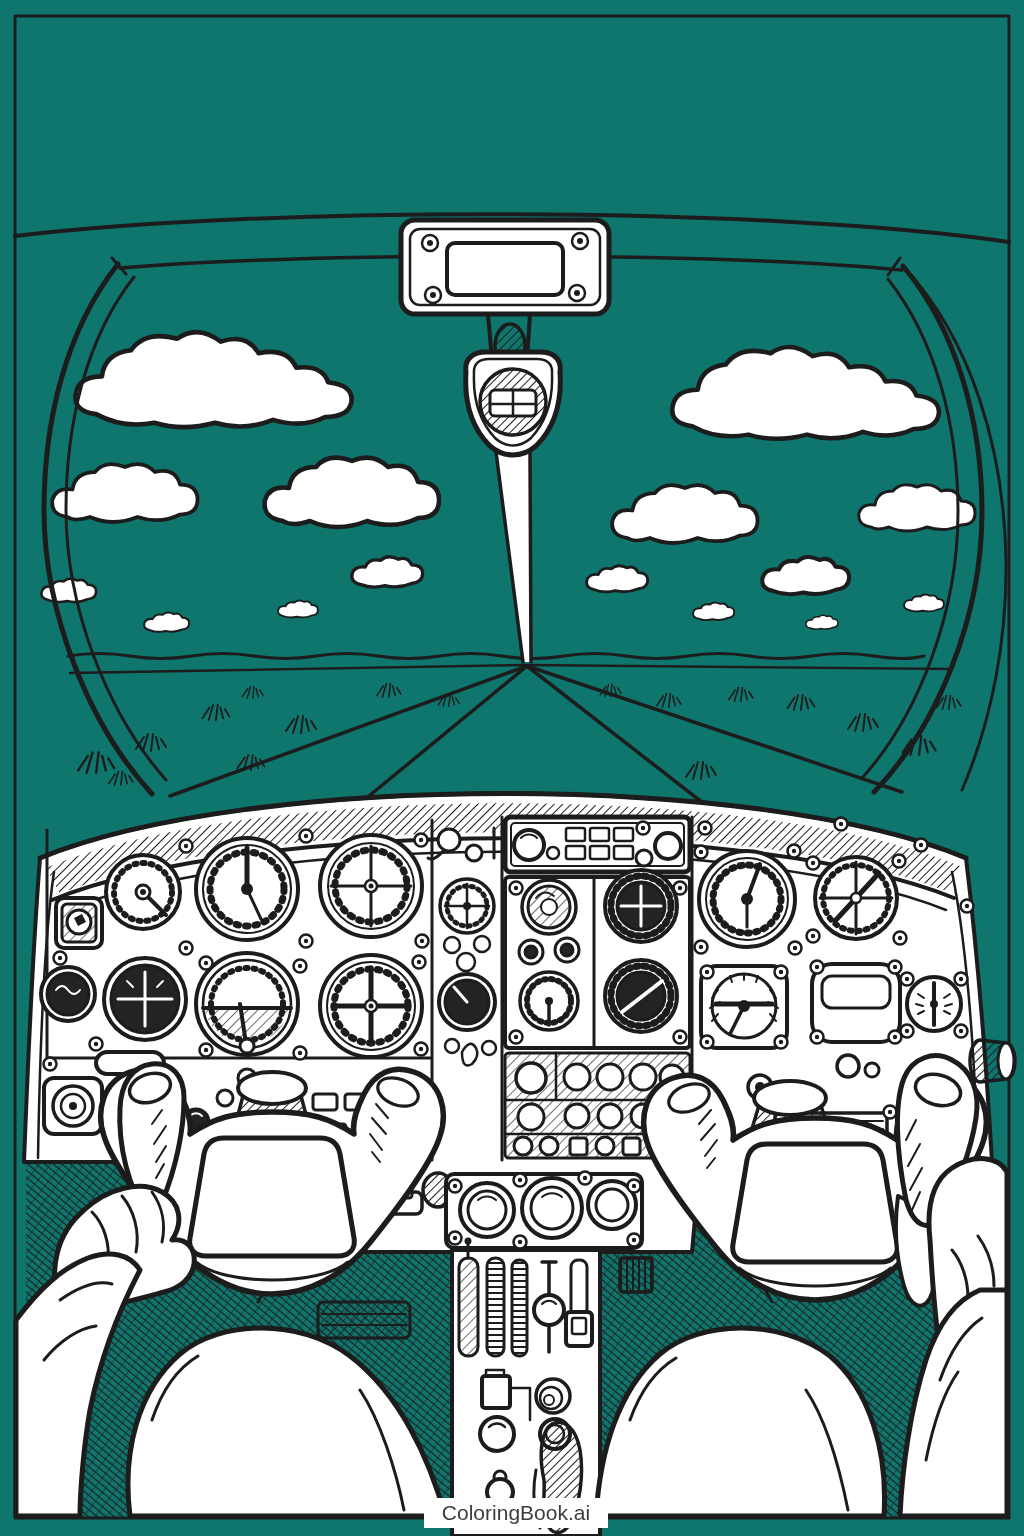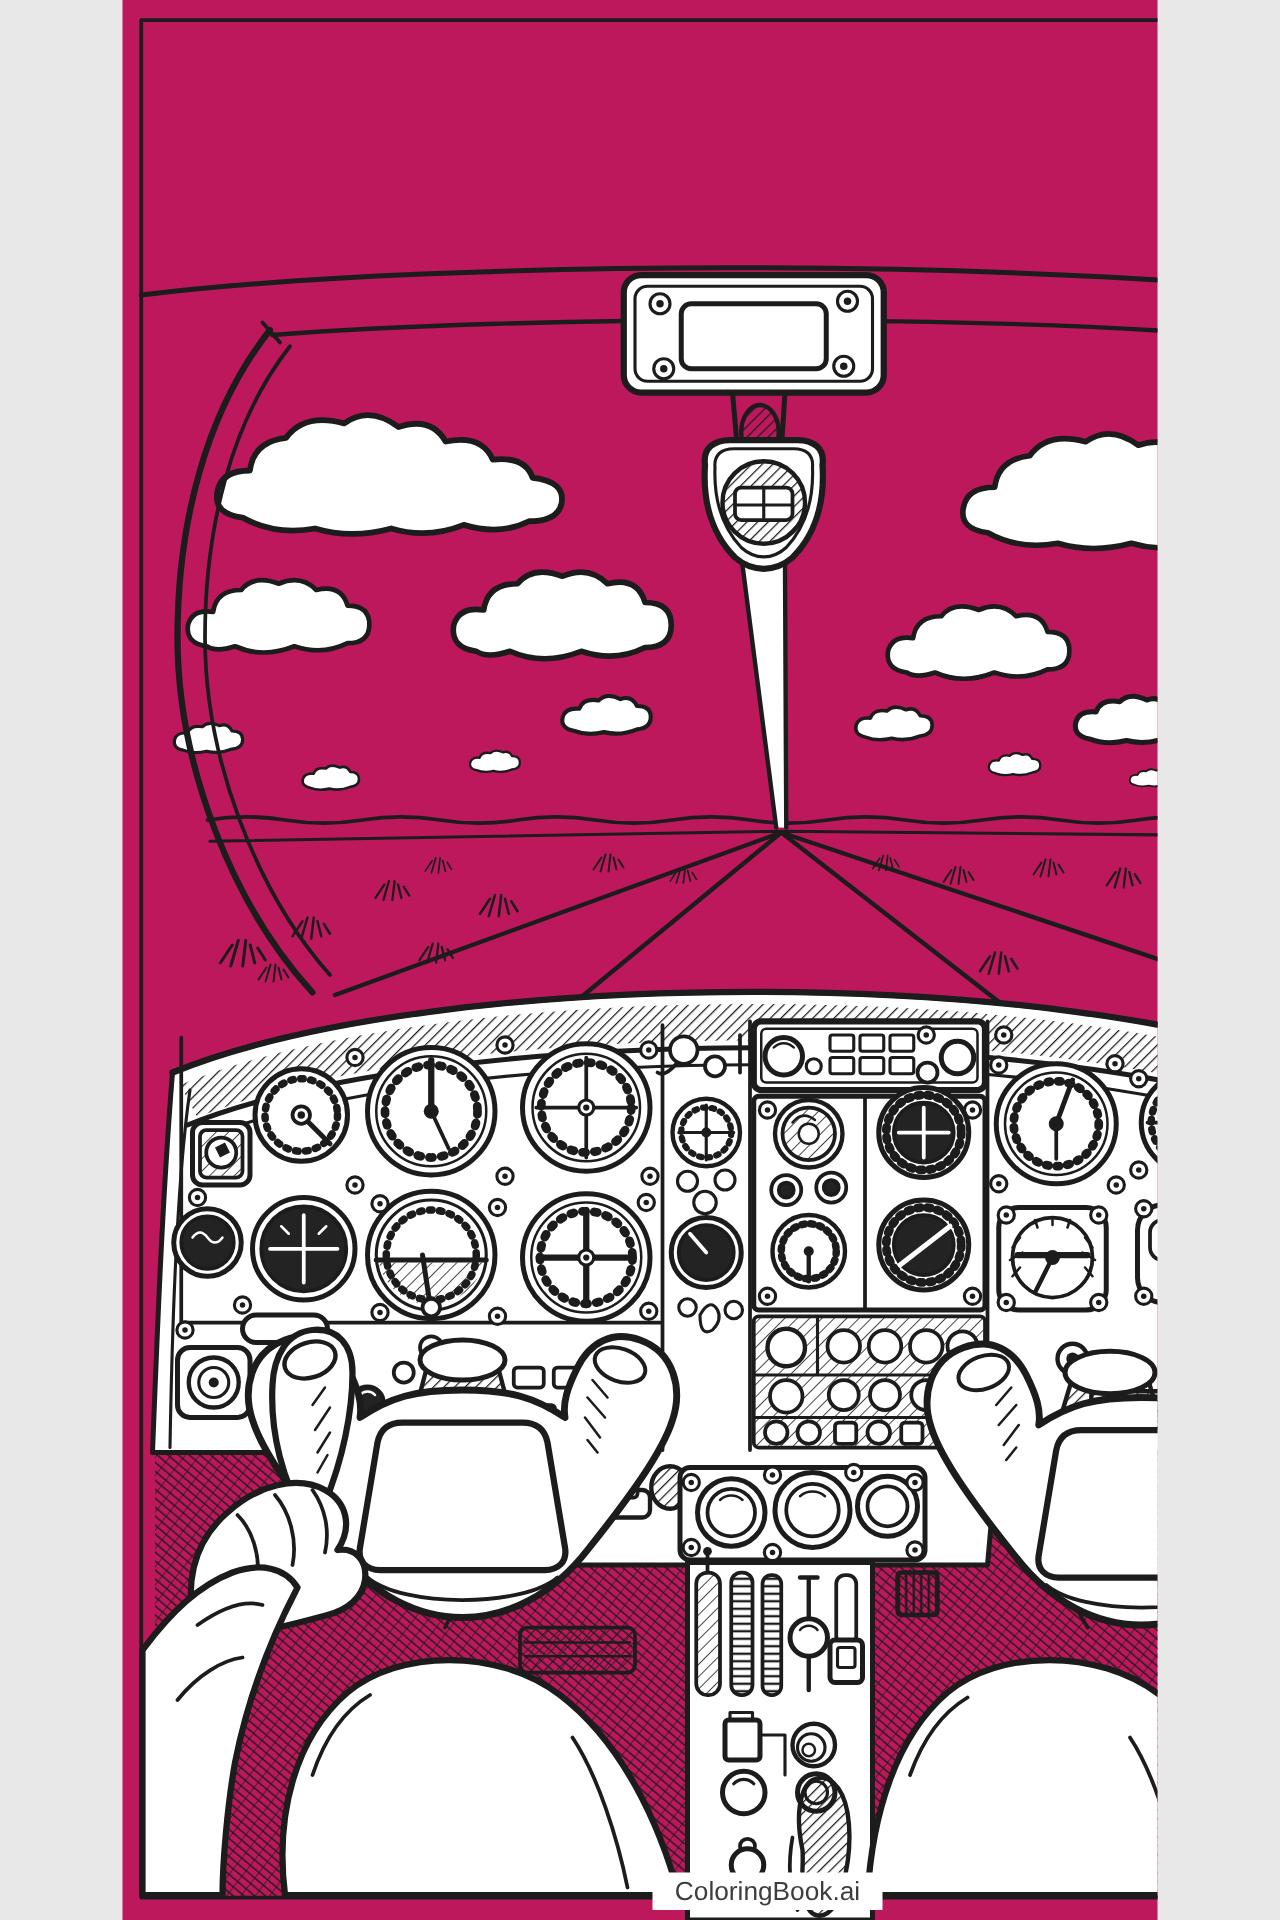--- a/index.html
+++ b/index.html
@@ -1,16 +1,16 @@
 <!DOCTYPE html>
 <html><head>
 <meta charset="utf-8">
 <style>
   html,body{margin:0;padding:0;background:#e8e8e8;}
-  .page{width:828px;height:1536px;position:relative;background:#be185d;margin:0 auto;
+  .page{width:1024px;height:1536px;position:relative;background:#0f766e;margin:0 auto;
         font-family:"Liberation Sans", sans-serif;overflow:hidden;}
   svg{position:absolute;left:0;top:0;}
   svg *{stroke-linecap:round;stroke-linejoin:round;}
   .s2{stroke:#1c1c1c;stroke-width:2;fill:none}
   .s25{stroke:#1c1c1c;stroke-width:2.5;fill:none}
   .s3{stroke:#1c1c1c;stroke-width:3;fill:none}
   .s35{stroke:#1c1c1c;stroke-width:3.5;fill:none}
   .s4{stroke:#1c1c1c;stroke-width:4;fill:none}
   .s5{stroke:#1c1c1c;stroke-width:5;fill:none}
   .w2{fill:#fff;stroke:#1c1c1c;stroke-width:2}

